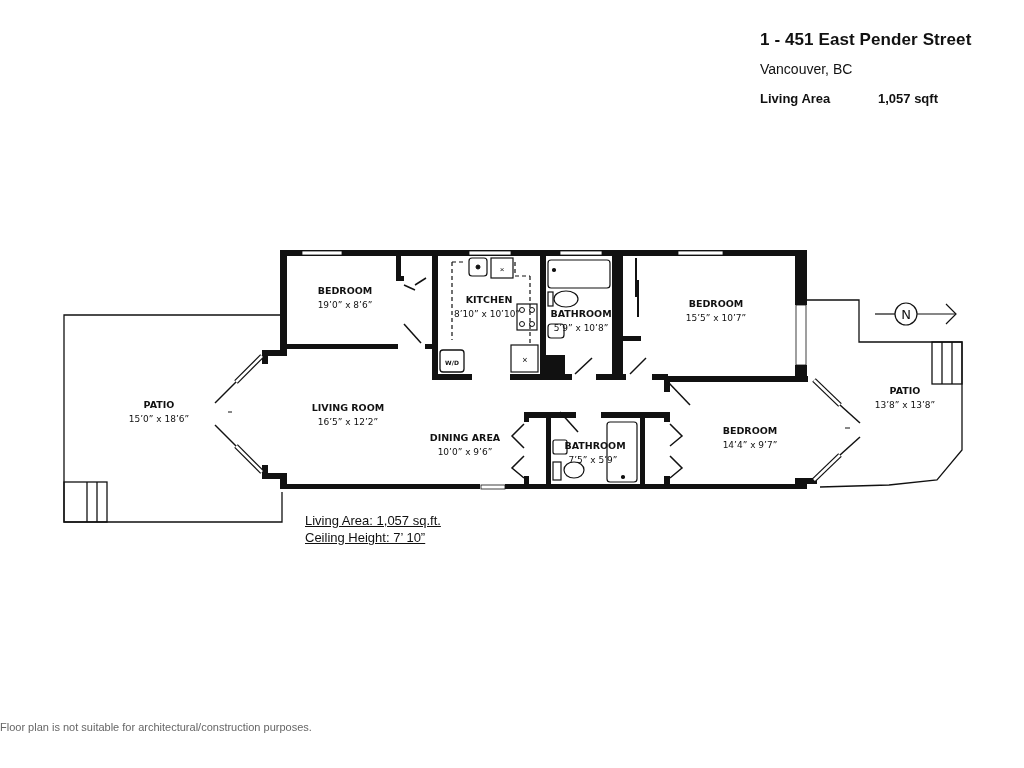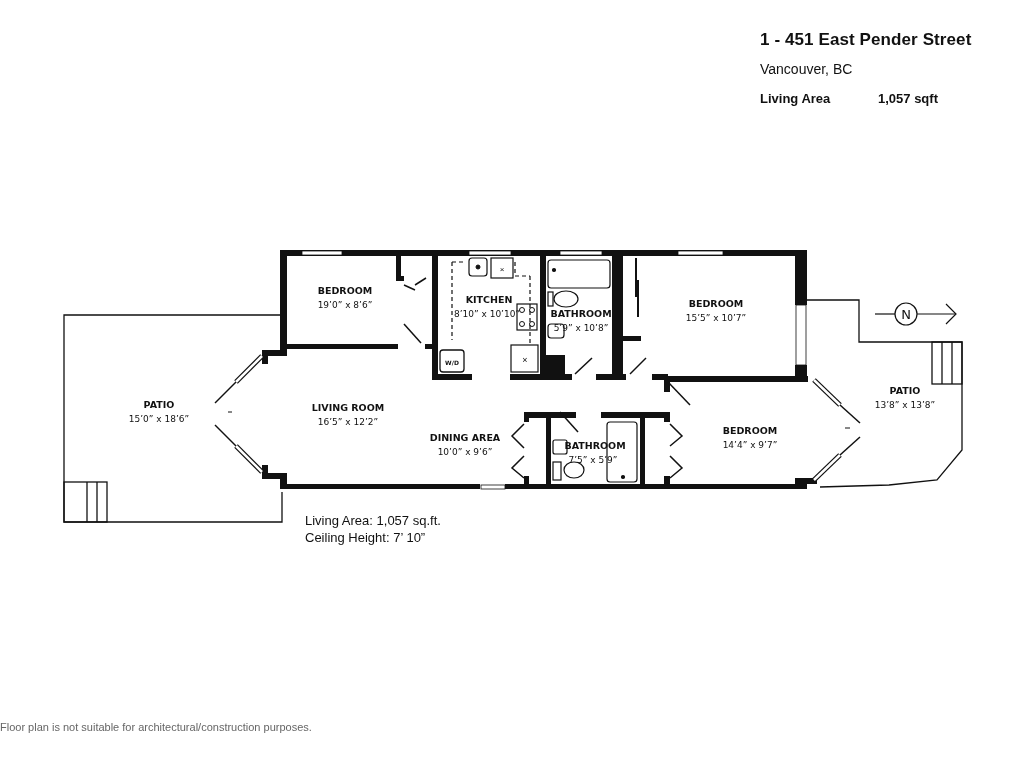--- a/index.html
+++ b/index.html
@@ -4,21 +4,21 @@
 <style>
   html, body { margin:0; padding:0; background:#ffffff; }
   body { width:1024px; height:768px; position:relative; overflow:hidden; font-family:"Liberation Sans", sans-serif; color:#111; }
   .header { position:absolute; left:760px; top:30px; }
   .addr { font-size:17px; font-weight:bold; letter-spacing:0.1px; }
   .city { font-size:14px; margin-top:11px; }
   .areas { position:absolute; left:760px; top:89px; font-size:13px; }
   .arow { display:flex; height:19px; align-items:center; }
   .arow .lbl { width:118px; }
   .arow.bold { font-weight:bold; }
-  .summary { position:absolute; left:305px; top:512px; font-size:13px; line-height:17px; }
+  .summary { position:absolute; left:305px; top:512px; font-size:13px; line-height:17px;text-decoration:underline; }
   .disclaimer { position:absolute; left:0; width:1024px; top:720px; text-align:left; font-size:11px; color:#666; line-height:15px; }
   svg { position:absolute; left:0; top:0; }
   .rname { font-family:"DejaVu Sans", sans-serif; font-weight:bold; font-size:9.5px; text-anchor:middle; fill:#111; }
   .rdim { font-family:"DejaVu Sans", sans-serif; font-size:9px; text-anchor:middle; fill:#111; }
 </style>
 </head>
 <body>
 
 <div class="header">
   <div class="addr">1 - 451 East Pender Street</div>

